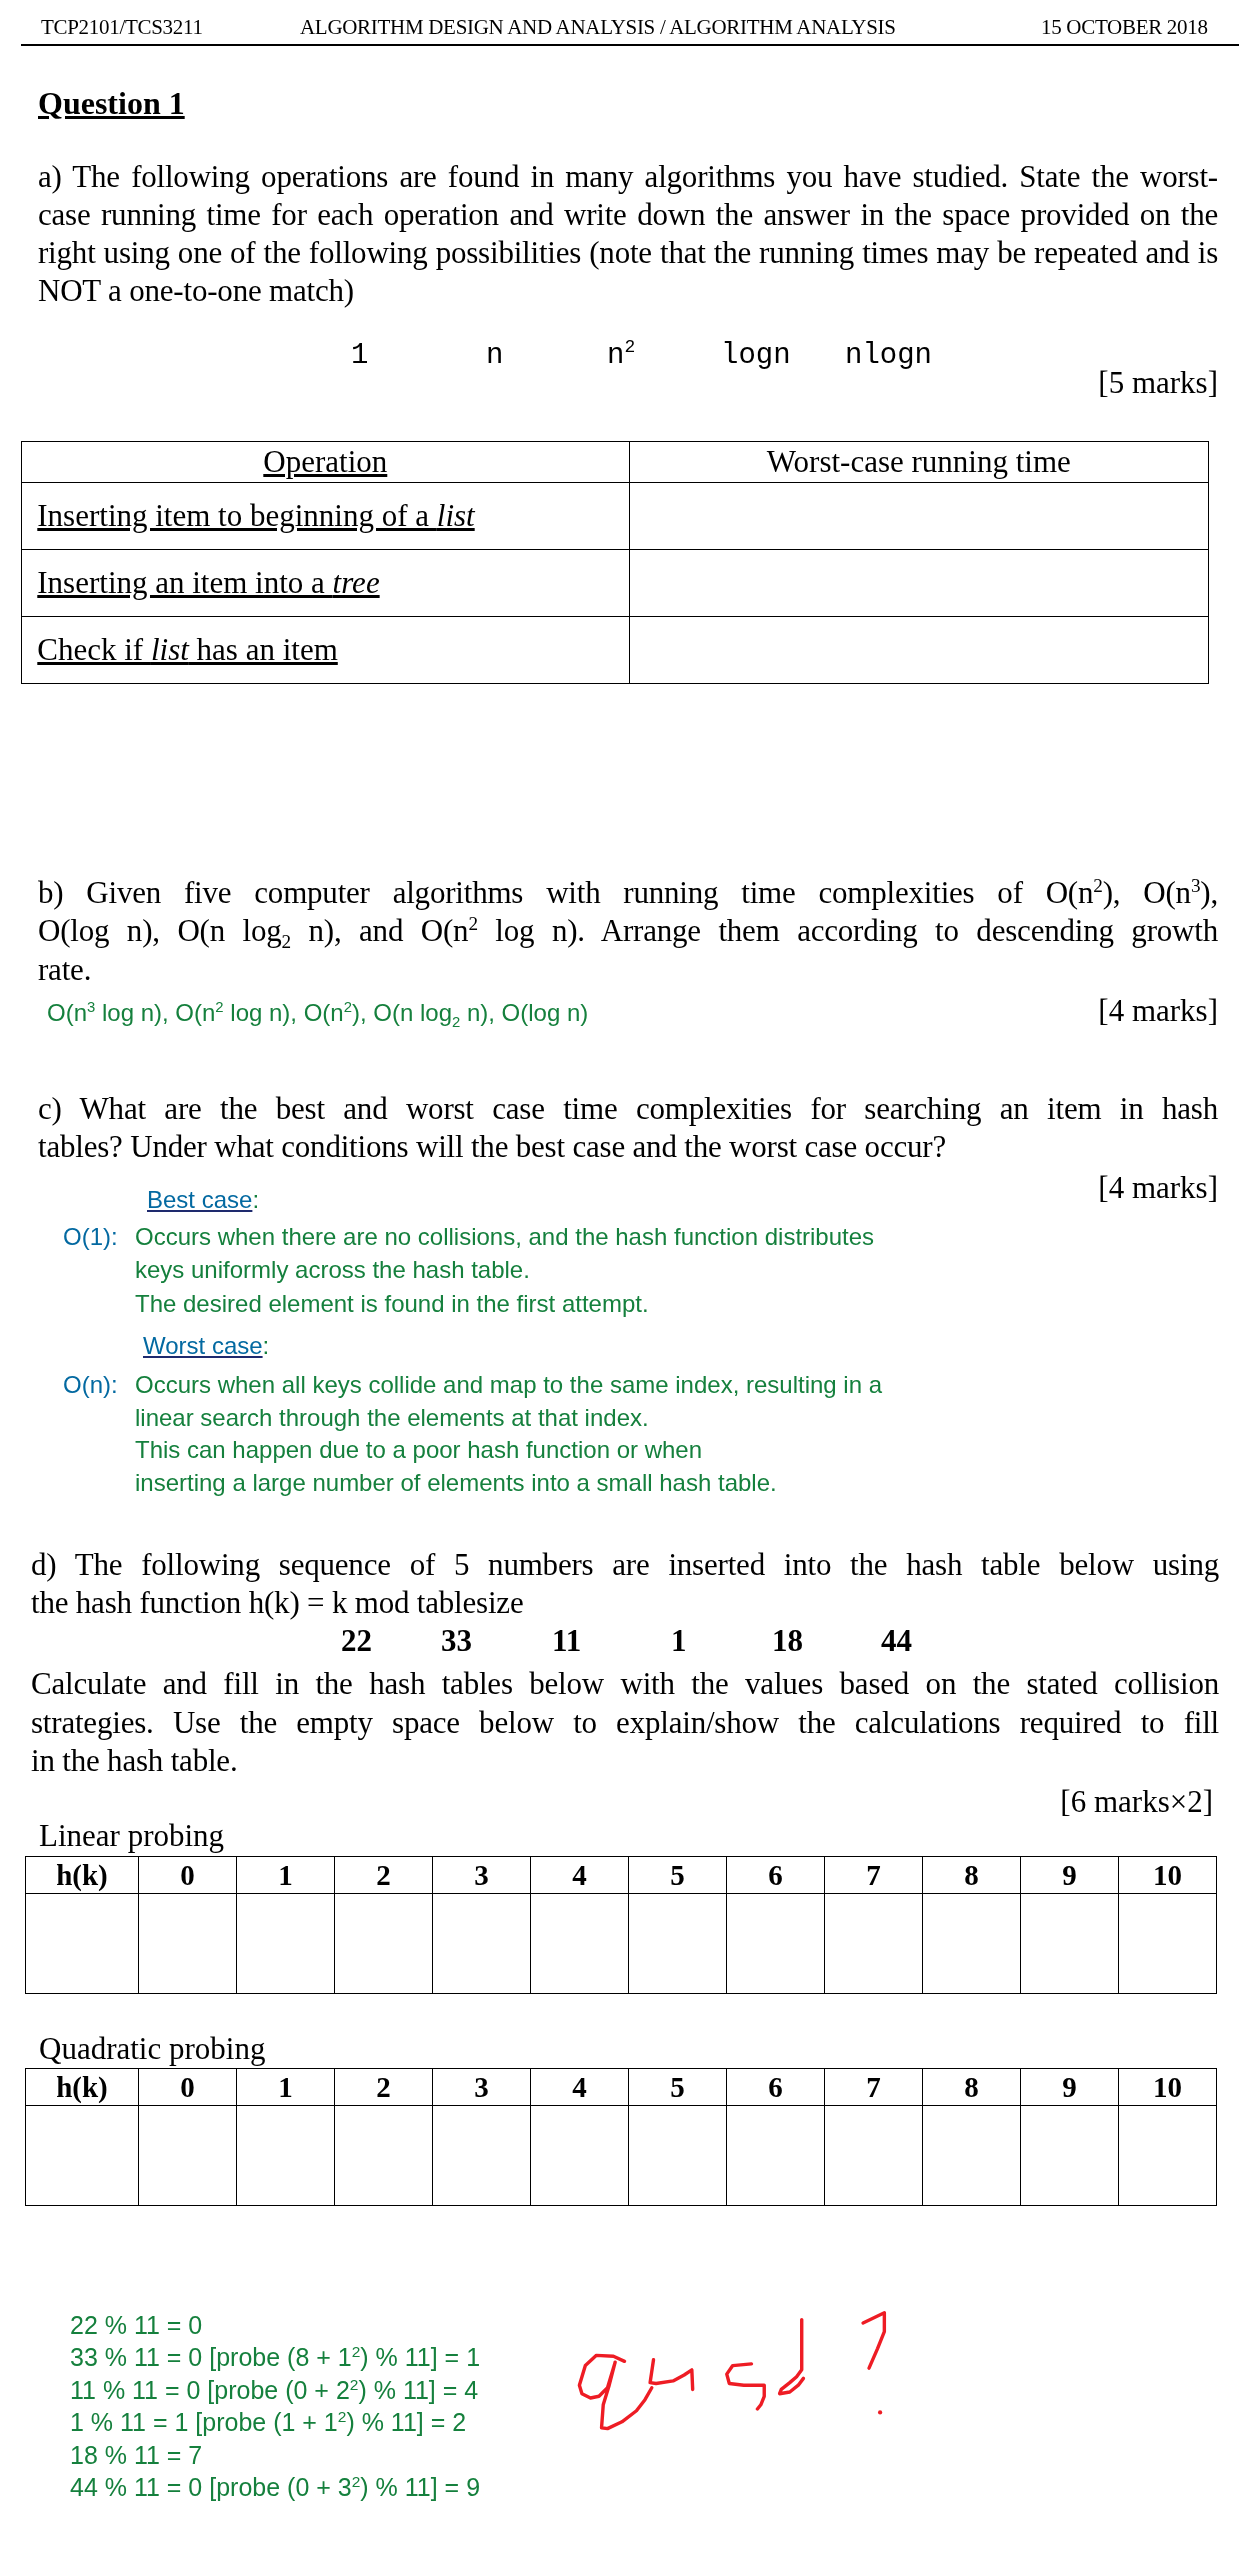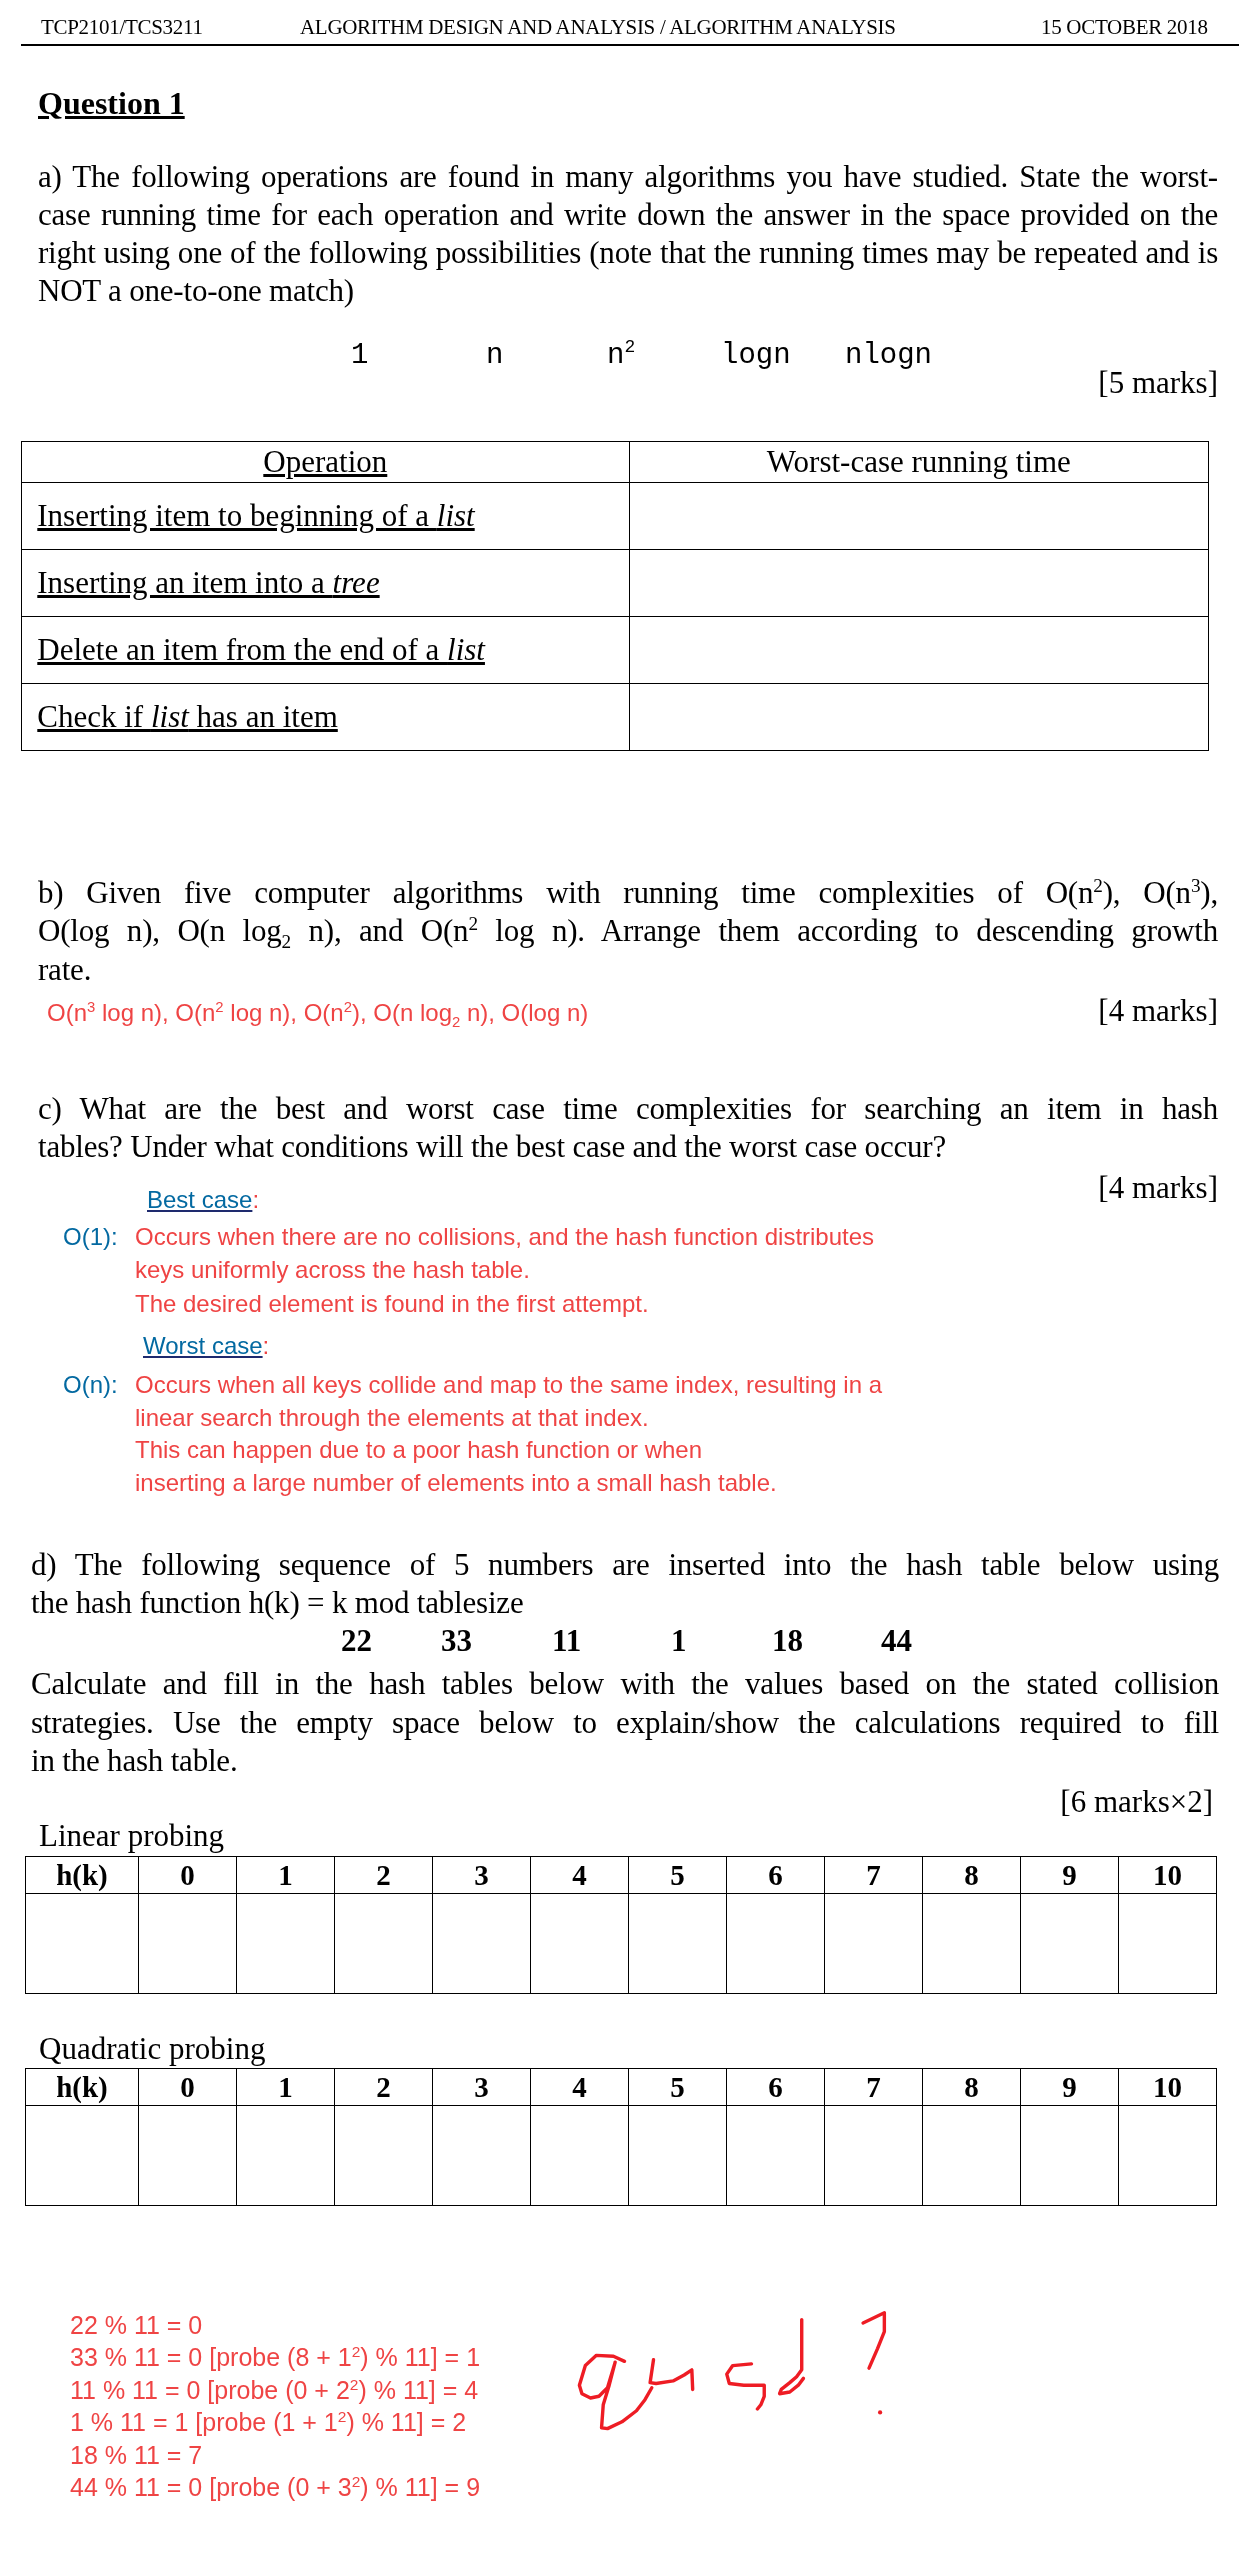--- a/index.html
+++ b/index.html
@@ -23,21 +23,21 @@
   .opts { top: 339px; font-size: 29px; }
 
   
   table.ops { position: absolute; left: 21px; top: 441px; width: 1188px; border-collapse: collapse;
               font-size: 31px; }
   table.ops th, table.ops td { border: 1.7px solid #000; padding: 0 15.3px; }
   table.ops th { height: 40px; font-weight: normal; text-align: center; }
   table.ops td { height: 66px; text-align: left; }
   table.ops .c1 { width: 576px; text-decoration: underline; }
 
-  .blue { color: #ef4444; }
+  .blue { color: #15803d; }
   .navy { color: #0369a1; }
   .ans { font-family: "Liberation Sans", "DejaVu Sans", sans-serif; font-size: 24px; }
   .ul-navy { text-decoration: underline; text-decoration-color: #1e2a6e; }
 
   
   table.hash { position: absolute; left: 25px; border-collapse: collapse; font-size: 29px; font-weight: bold; }
   table.hash th, table.hash td { border: 1.7px solid #000; text-align: center; padding: 0; }
   table.hash th { height: 36px; width: 97px; }
   table.hash th.hk { width: 112px; }
   table.hash td { height: 99px; }
@@ -74,24 +74,20 @@
       <th>Worst-case running time</th>
     </tr>
   </thead>
   <tbody>
     <tr>
       <td class="c1"><span>Inserting item to beginning of a </span><i>list</i><span></span></td>
       <td></td>
     </tr>
     <tr>
       <td class="c1"><span>Inserting an item into a </span><i>tree</i><span></span></td>
-      <td></td>
-    </tr>
-    <tr>
-      <td class="c1"><span>Delete an item from the end of a </span><i>list</i><span></span></td>
       <td></td>
     </tr>
     <tr>
       <td class="c1"><span>Check if </span><i>list</i><span> has an item</span></td>
       <td></td>
     </tr>
   </tbody>
 </table>
 
 <div class="abs para last-justify" style="top:874px;"><span>b) Given five computer algorithms with running time complexities of O(n</span><sup>2</sup><span>), O(n</span><sup>3</sup><span>),</span></div>

